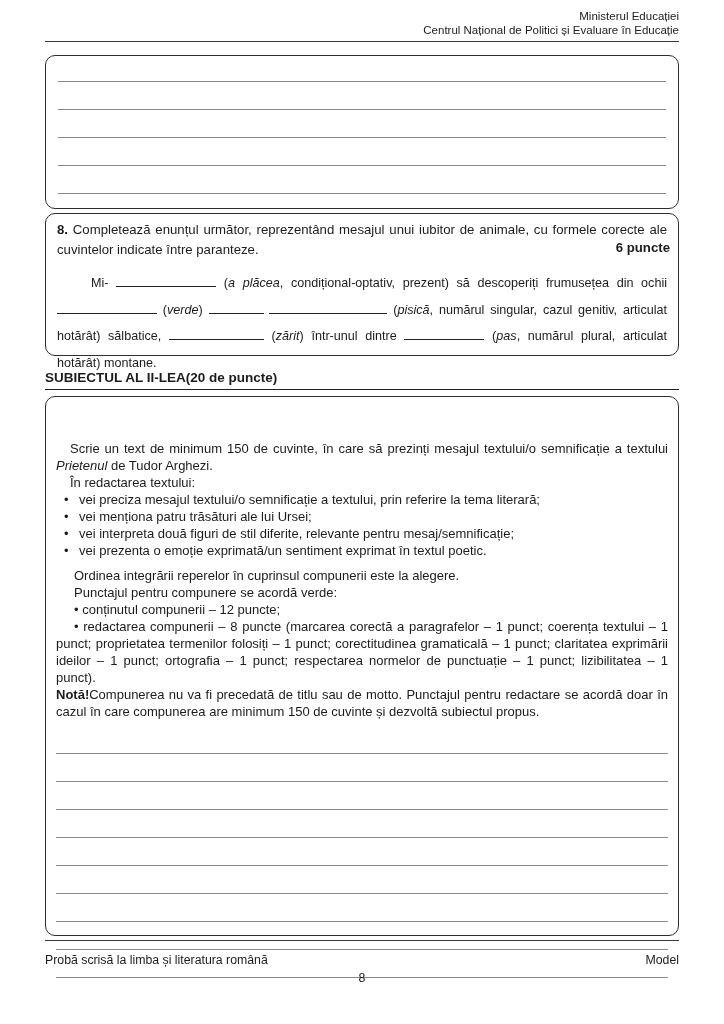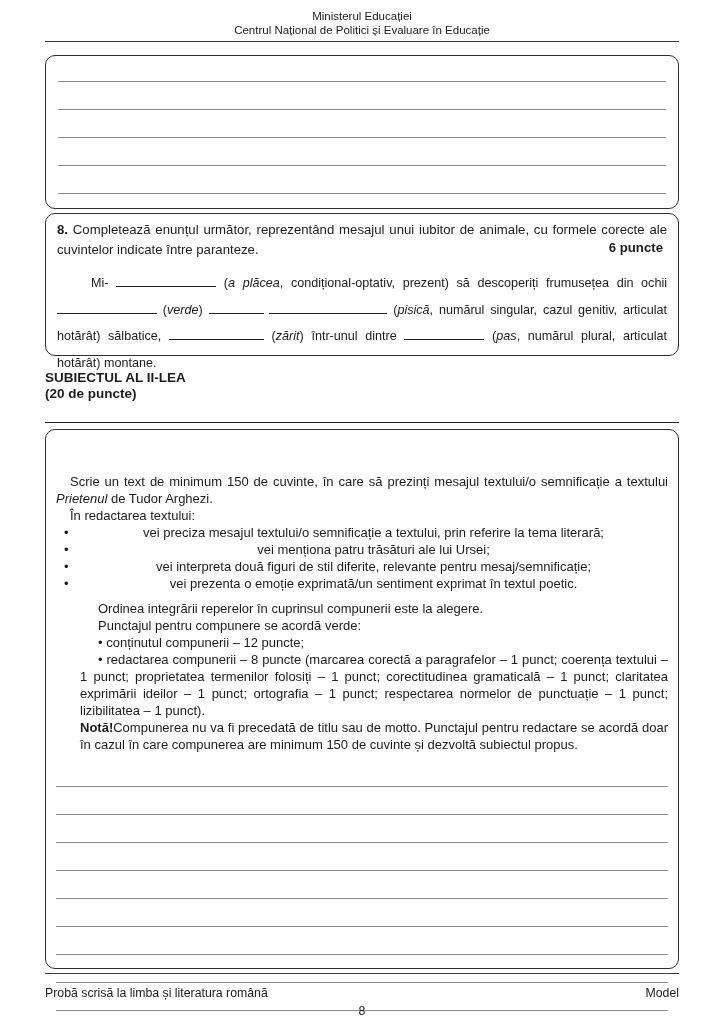--- a/index.html
+++ b/index.html
@@ -8,50 +8,50 @@
     position: relative;
     width: 724px; height: 1024px;
     background: #ffffff;
     color: #1c1c1c;
     font-family: "Liberation Sans", "DejaVu Sans", sans-serif;
     overflow: hidden;
   }
   .content { padding: 0 45px; }
 
   
-  .header { padding-top: 9px; text-align: center; font-size: 11.5px; line-height: 14px; color: #222; border-bottom: 1.5px solid #3a3a3a; padding-bottom: 4px; }
+  .header { padding-top: 9px; text-align: right; font-size: 11.5px; line-height: 14px; color: #222; border-bottom: 1.5px solid #3a3a3a; padding-bottom: 4px; }
 
   
   .rbox { border: 1.6px solid #2e2e2e; border-radius: 10px; background: #fff; }
   .box1 { margin-top: 13px; height: 154px; padding: 0 12px; }
   .wline { height: 28px; border-bottom: 1px solid #8a8a8a; }
   .box1 .wline:first-child { height: 26px; }
 
   .box2 { margin-top: 4px; position: relative; padding: 6px 11px 10px; height: 143px; }
   .q8p { font-size: 13.2px; line-height: 20px; text-align: justify; }
   .q8p b { font-weight: bold; }
-  .points { position: absolute; right: 15px; top: 26px; font-weight: bold; font-size: 13.2px; }
+  .points { position: absolute; right: 8px; top: 26px; font-weight: bold; font-size: 13.2px; }
   .fillp { margin-top: 10px; font-size: 12.6px; line-height: 26.5px; text-align: justify; text-indent: 34px; }
   .fillp i { font-style: italic; }
   .blank { display: inline-block; height: 1em; border-bottom: 1.2px solid #222; vertical-align: baseline; }
   .b1 { width: 100px; } .b2 { width: 100px; } .b3 { width: 55px; }
   .b4 { width: 118px; } .b5 { width: 95px; } .b6 { width: 80px; }
 
   
-  .sec-head { margin-top: 14px; display: flex; justify-content: center; font-weight: bold; font-size: 13.5px; line-height: 16px; padding-bottom: 20px; border-bottom: 1.8px solid #222; flex-direction: column; }
+  .sec-head { margin-top: 14px; display: flex; justify-content: flex-start; font-weight: bold; font-size: 13.5px; line-height: 16px; padding-bottom: 3px; border-bottom: 1.8px solid #222; }
 
   .box3 { margin-top: 6px; height: 540px; padding: 7px 10px 0; font-size: 13px; line-height: 17px; }
   .jp { text-align: justify; }
   .ind14 { text-indent: 14px; margin-top: 36px; }
   .pl14 { padding-left: 14px; }
   .t18 { text-indent: 18px; }
-  .li { position: relative; padding-left: 23px; text-align: center; }
+  .li { position: relative; padding-left: 23px; }
   .li::before { content: "\2022"; position: absolute; left: 8px; top: 0; }
   .dot::before { content: "\2022\00a0 "; }
-  .block2 { margin-top: 8px; margin-left: 24px; }
+  .block2 { margin-top: 8px; }
   .notep b { font-weight: bold; }
   .lines3 { margin-top: 10px; }
   .lines3 .wline:first-child { height: 24px; }
 
   
   .footer-rule { border-top: 1.5px solid #3a3a3a; margin-top: 4px; }
   .footer-row { display: flex; justify-content: space-between; font-size: 12.3px; line-height: 15px; padding-top: 12px; }
   .page-num { text-align: center; font-size: 12.3px; margin-top: 3px; }
 </style>
 </head>

